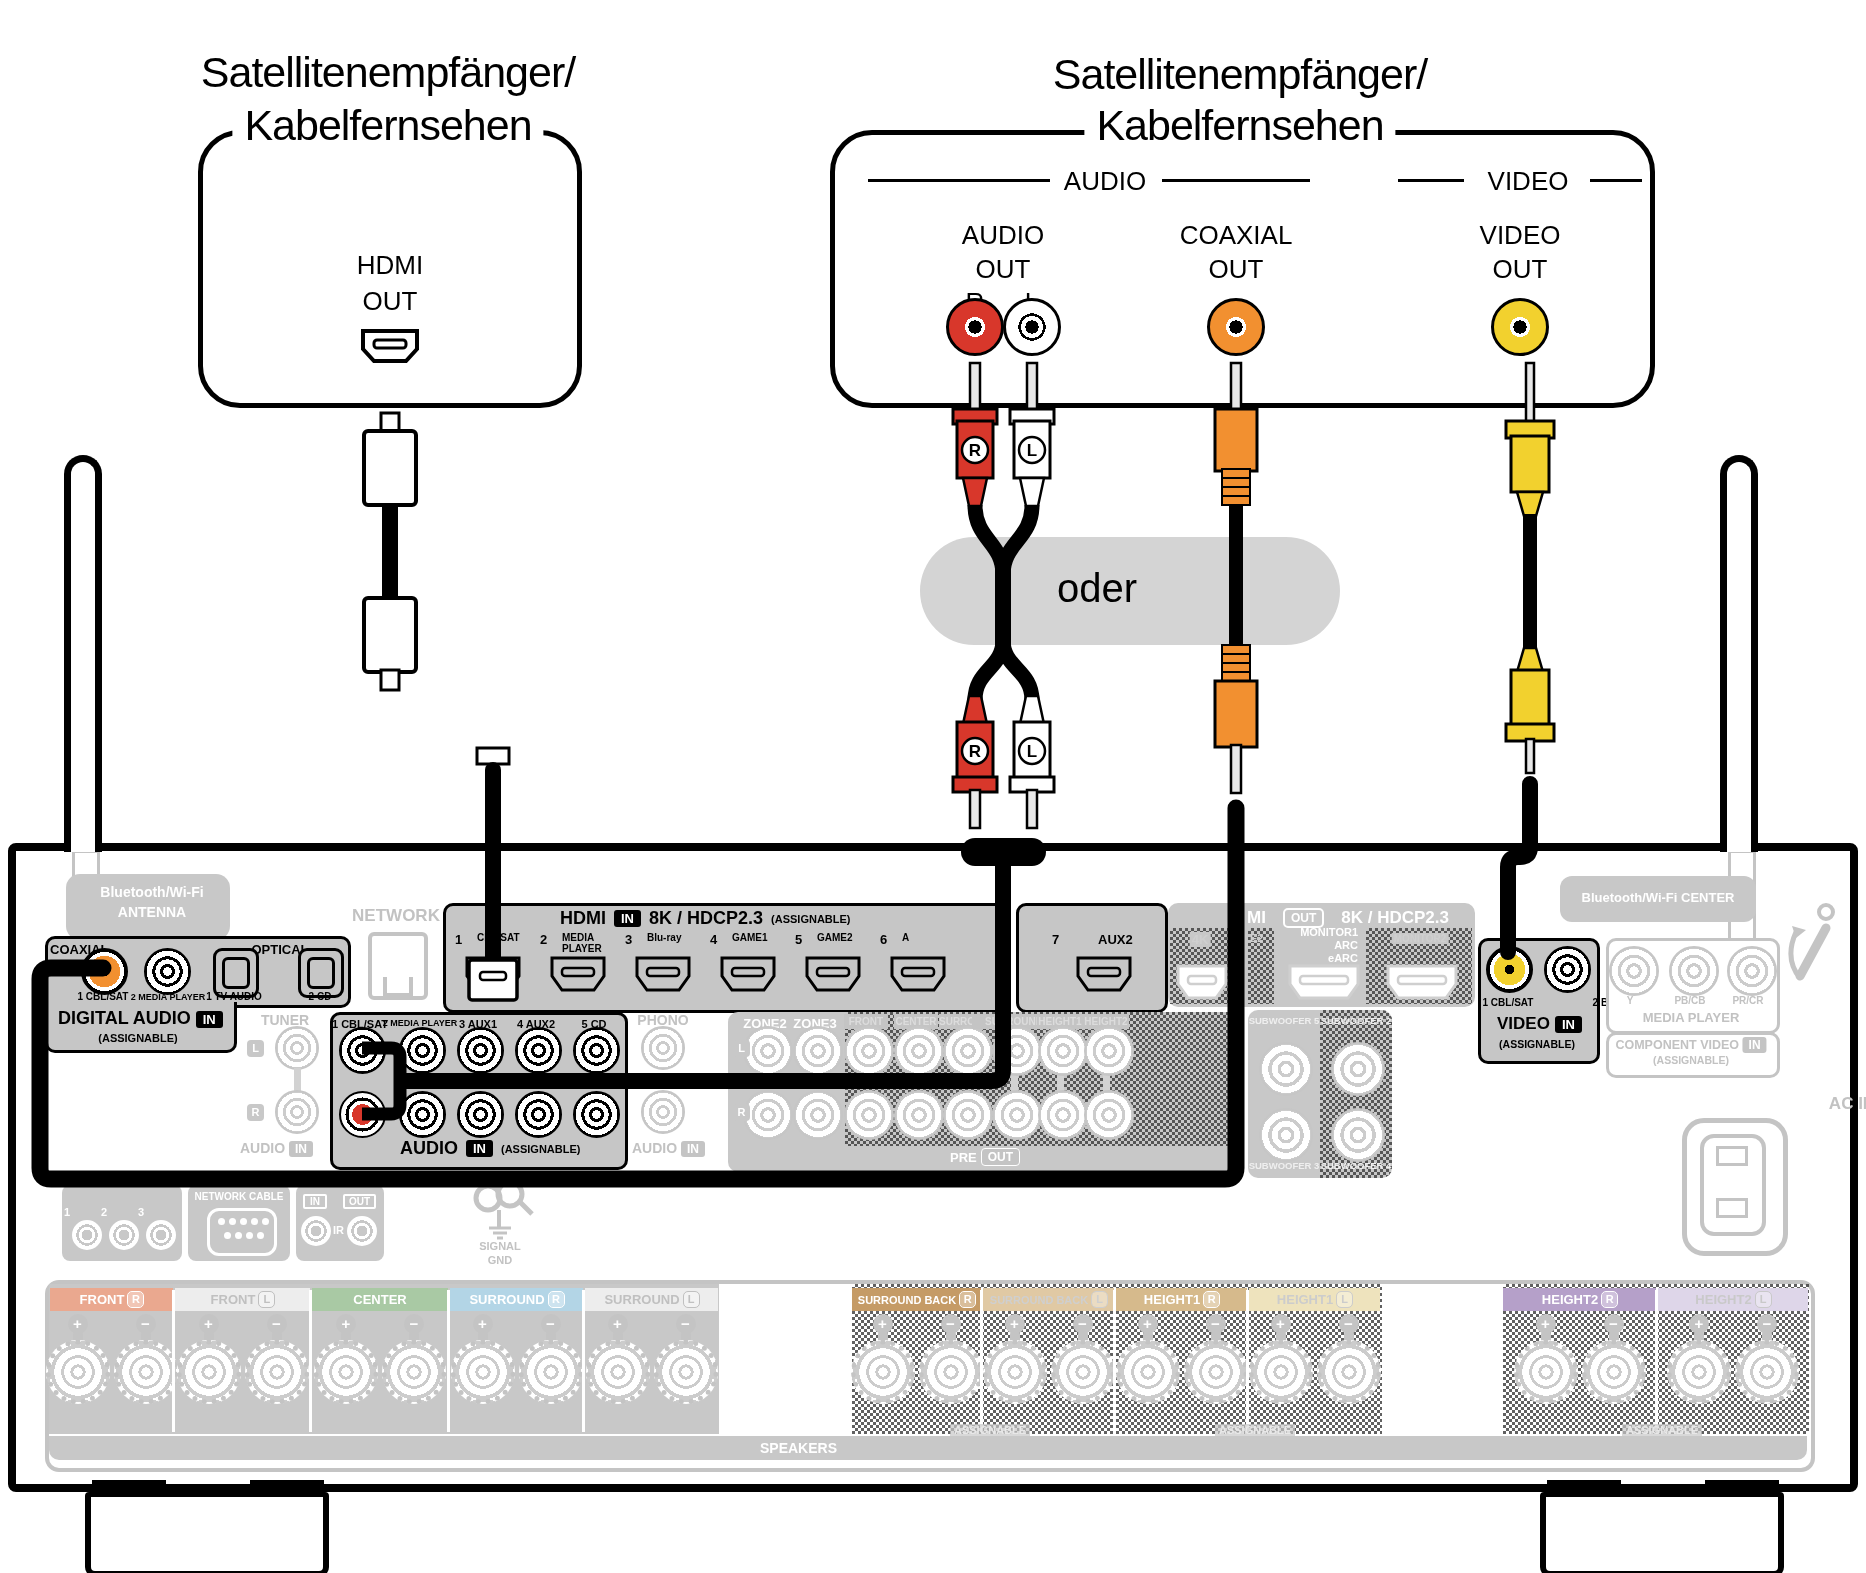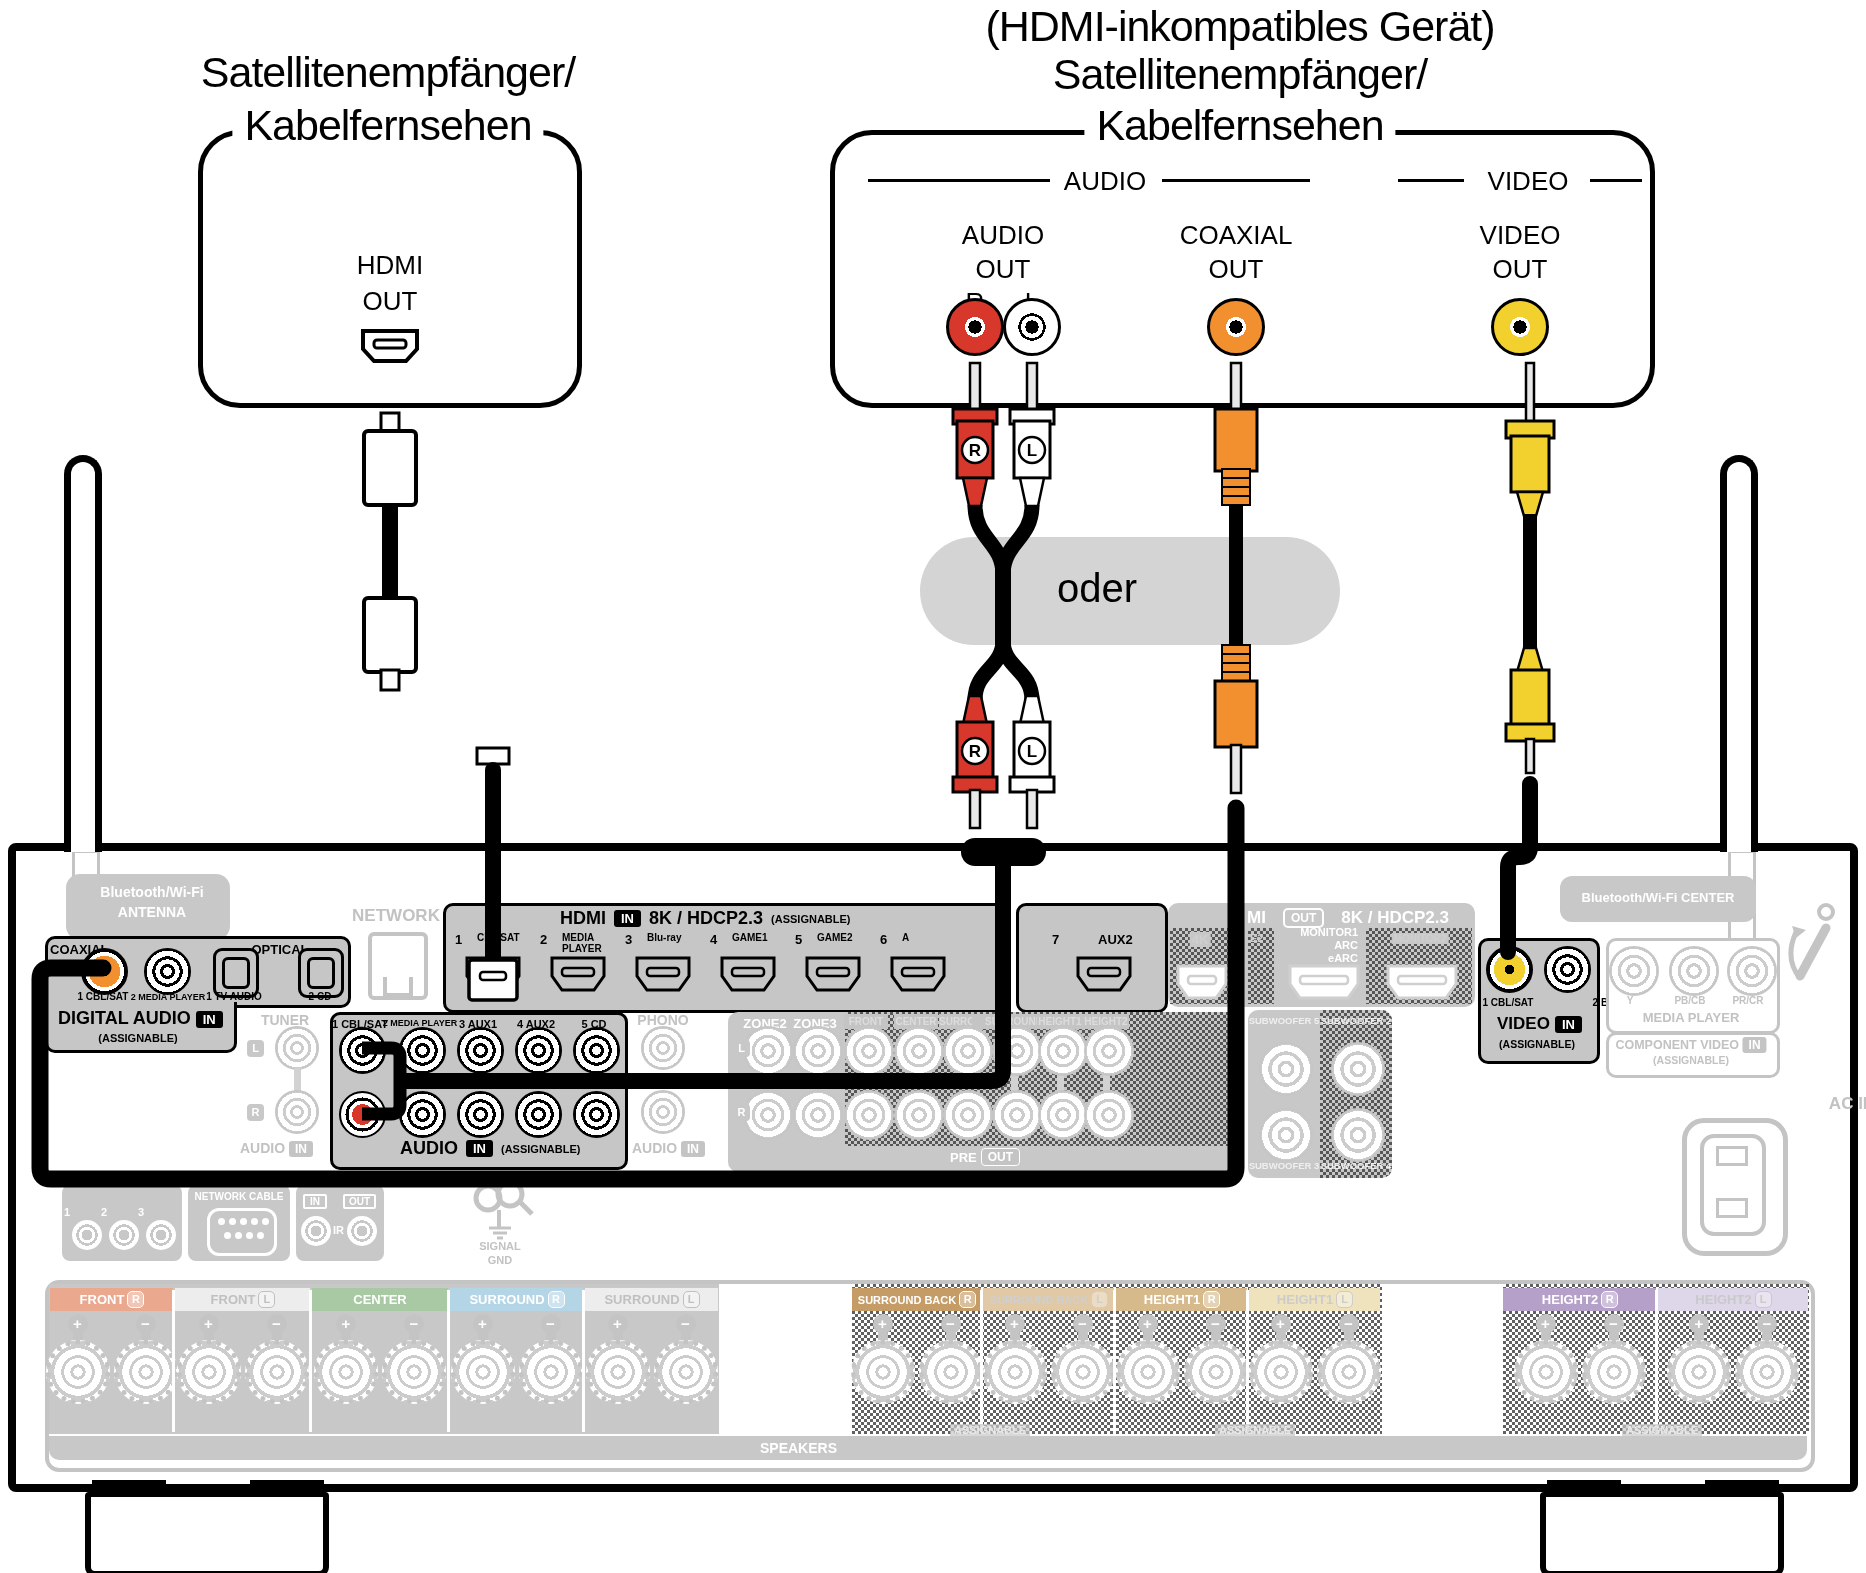--- a/index.html
+++ b/index.html
@@ -77,21 +77,20 @@
   <div class="t s26 ctr" style="left:390px;top:250px;">HDMI</div>
   <div class="t s26 ctr" style="left:390px;top:286px;">OUT</div>
   <div class="abs" style="left:360px;top:328px;">
     <svg width="60" height="36">
         <path d="M3 3 H57 V21 L46 33 H14 L3 21 Z" fill="#fff" stroke="#000" stroke-width="4"></path>
         <rect x="14" y="12" width="32" height="8" rx="3" fill="none" stroke="#000" stroke-width="3"></rect>
       </svg>
   </div>
 
   <div class="box" style="left:830px;top:130px;width:815px;height:268px;"></div>
-  <div class="t big ctr" style="left:1240px;top:2px;">(HDMI-inkompatibles Gerät)</div>
   <div class="t big ctr" style="left:1240px;top:50px;">Satellitenempfänger/</div>
   <div class="t big ctr" style="left:1240px;top:101px;"><span class="titlebg">Kabelfernsehen</span></div>
 
   <div class="hline" style="left:868px;top:179px;width:182px;"></div>
   <div class="t s26 ctr" style="left:1105px;top:166px;">AUDIO</div>
   <div class="hline" style="left:1162px;top:179px;width:148px;"></div>
   <div class="hline" style="left:1398px;top:179px;width:66px;"></div>
   <div class="t s26 ctr" style="left:1528px;top:166px;">VIDEO</div>
   <div class="hline" style="left:1590px;top:179px;width:52px;"></div>
 

